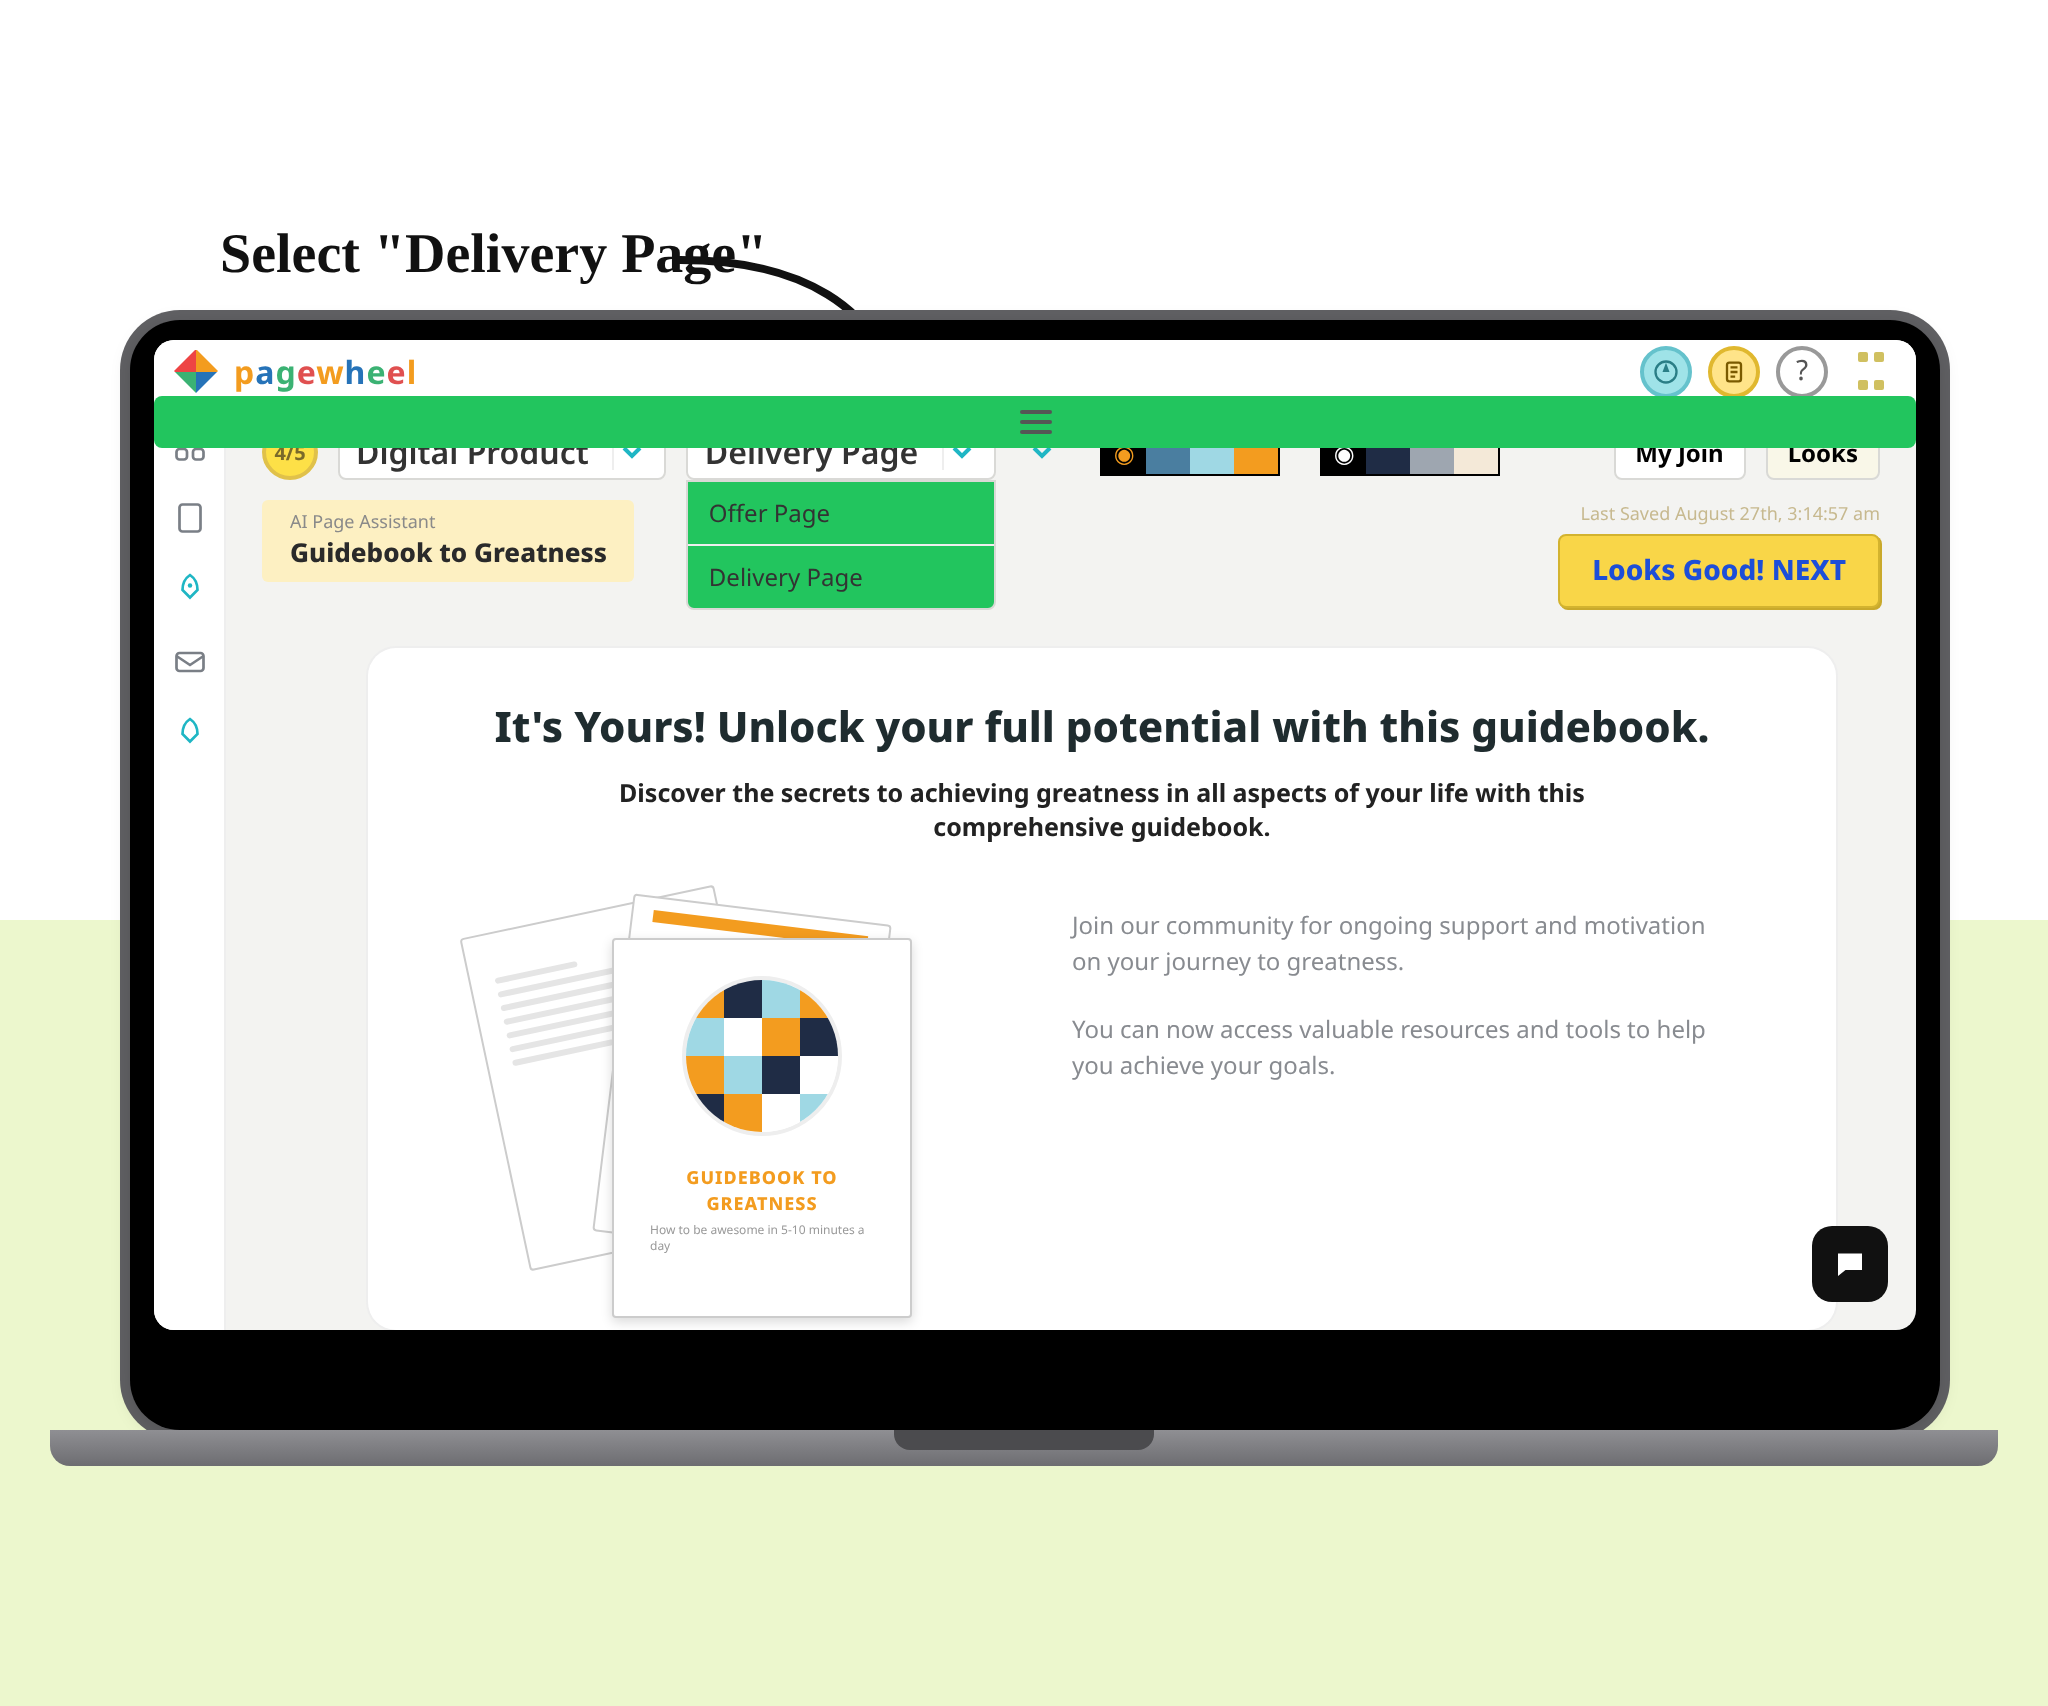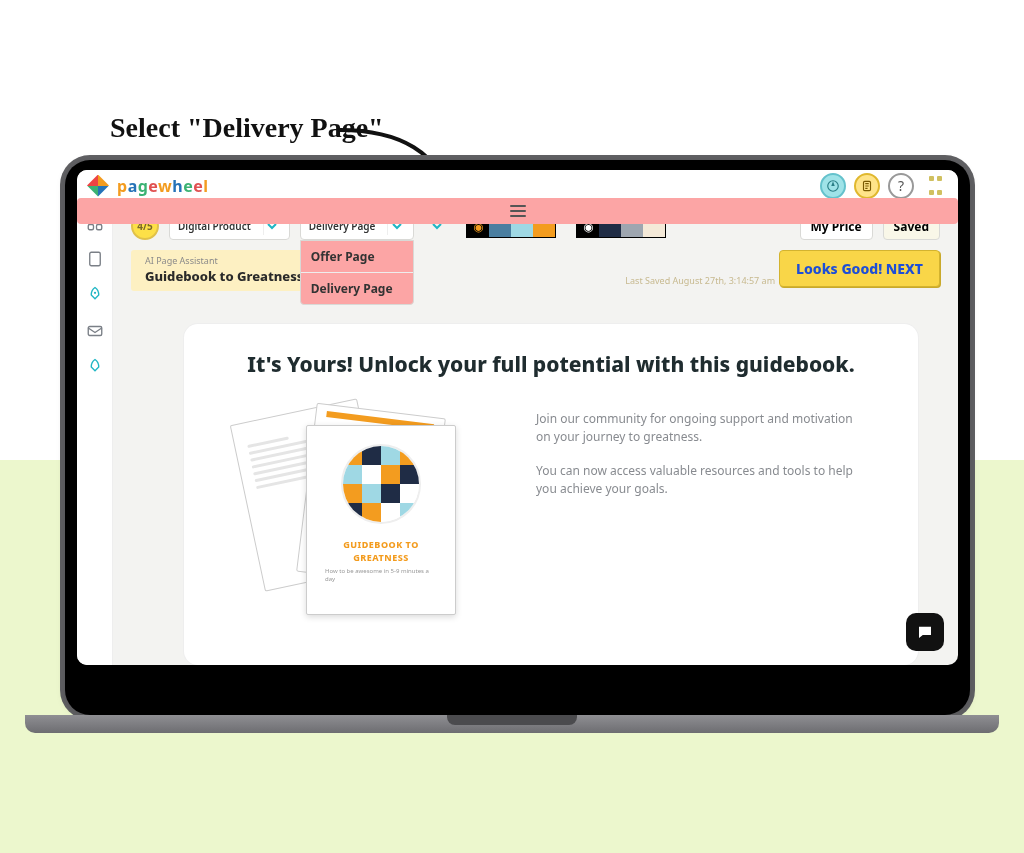--- a/index.html
+++ b/index.html
@@ -97,30 +97,30 @@
     position:absolute;top:32px;left:36px;right:0;height:100px;background:var(--bg);
     padding:10px 18px 0 18px;
   }
   .toprow{display:flex;align-items:center;gap:10px;}
   .badge{
     width:28px;height:28px;border-radius:50%;border:2px solid #e0c14a;background:#fde047;
     font-size:10px;font-weight:700;color:#7a6a2a;display:flex;align-items:center;justify-content:center;
   }
   .dd{
     height:28px;border:1px solid var(--border);background:#fff;border-radius:4px;
-    display:flex;align-items:center;gap:8px;padding:0 8px;font-size:10px;font-weight:600;color:#333;
+    display:flex;align-items:center;gap:8px;padding:0 8px;font-size:16px;font-weight:600;color:#333;
     cursor:pointer;
   }
   .chev{width:18px;height:18px;border-left:1px solid #eee;justify-content:center;display:flex;align-items:center;margin-left:4px;color:var(--teal)}
   .chev svg{width:12px;height:12px}
   
   .dropdown{position:relative}
   .menu{
     position:absolute;top:28px;left:0;width:100%;min-width:112px;border:1px solid var(--border);
-    background:#fca5a5;border-radius:0 0 4px 4px;overflow:hidden;z-index:5;font-weight:bold;
+    background:#22c55e;border-radius:0 0 4px 4px;overflow:hidden;z-index:5;
   }
   .menu .opt{padding:7px 10px;font-size:12px;color:#333;border-top:1px solid #eee}
   .menu .opt:first-child{border-top:none}
   
   .palette{display:flex;align-items:center;gap:0;}
   .pal{width:22px;height:22px;}
   .pgroup{display:flex;border:1px solid #000;margin-left:10px}
   .pal.eye{background:#000;color:var(--orange);display:flex;align-items:center;justify-content:center;font-size:12px}
   
   .tag{height:28px;border:1px solid var(--border);background:#fff;border-radius:4px;padding:0 10px;font-size:12px;font-weight:700;display:flex;align-items:center}
@@ -287,39 +287,40 @@
         <div class="palette">
           <div class="pgroup">
             <div class="pal eye" style="color:#fff">◉</div>
             <div class="pal" style="background:#1f2c45"></div>
             <div class="pal" style="background:#9ea6b0"></div>
             <div class="pal" style="background:#f4e9d8"></div>
           </div>
         </div>
 
         <div style="flex:1"></div>
-        <div class="tag">My Price</div>
-        <div class="tag free">Saved</div>
+        <div class="tag">My Join</div>
+        <div class="tag free">Looks</div>
       </div>
 
       <div class="secondrow">
         <div class="assist">
           <div class="lbl">AI Page Assistant</div>
           <div class="ttl">Guidebook to Greatness</div>
         </div>
         <div style="flex:1"></div>
-        <div style="display:flex;flex-direction:row;align-items:flex-end;gap:4px">
+        <div style="display:flex;flex-direction:column;align-items:flex-end;gap:4px">
           <div class="savenote">Last Saved  August 27th, 3:14:57 am</div>
           <div class="nextbtn">Looks Good! NEXT</div>
         </div>
       </div>
     </div>
 
     <div class="canvas">
       <div class="h1">It's Yours! Unlock your full potential with this guidebook.</div>
+      <div class="sub">Discover the secrets to achieving greatness in all aspects of your life with this comprehensive guidebook.</div>
       <div class="cols">
         <div class="imgcol">
           <div class="sheet s1">
             <div class="lines">
                 <i style="width:40%"></i>
                 <i></i>
                 <i></i>
                 <i style="width:60%"></i>
                 <i></i>
                 <i></i>
@@ -349,21 +350,21 @@
               <i style="background:var(--orange)"></i>
                 <i style="background:var(--sky)"></i>
                 <i style="background:var(--navy)"></i>
                 <i style="background:#fff"></i>
               <i style="background:var(--navy)"></i>
                 <i style="background:var(--orange)"></i>
                 <i style="background:#fff"></i>
                 <i style="background:var(--sky)"></i>
             </div>
             <div class="booktitle">GUIDEBOOK TO GREATNESS</div>
-            <div class="booksub">How to be awesome in 5-9 minutes a day</div>
+            <div class="booksub">How to be awesome in 5-10 minutes a day</div>
           </div>
         </div>
         <div class="txtcol">
           <p>Join our community for ongoing support and motivation on your journey to greatness.</p>
           <p>You can now access valuable resources and tools to help you achieve your goals.</p>
         </div>
       </div>
     </div>
 
     <div class="chatfab">

